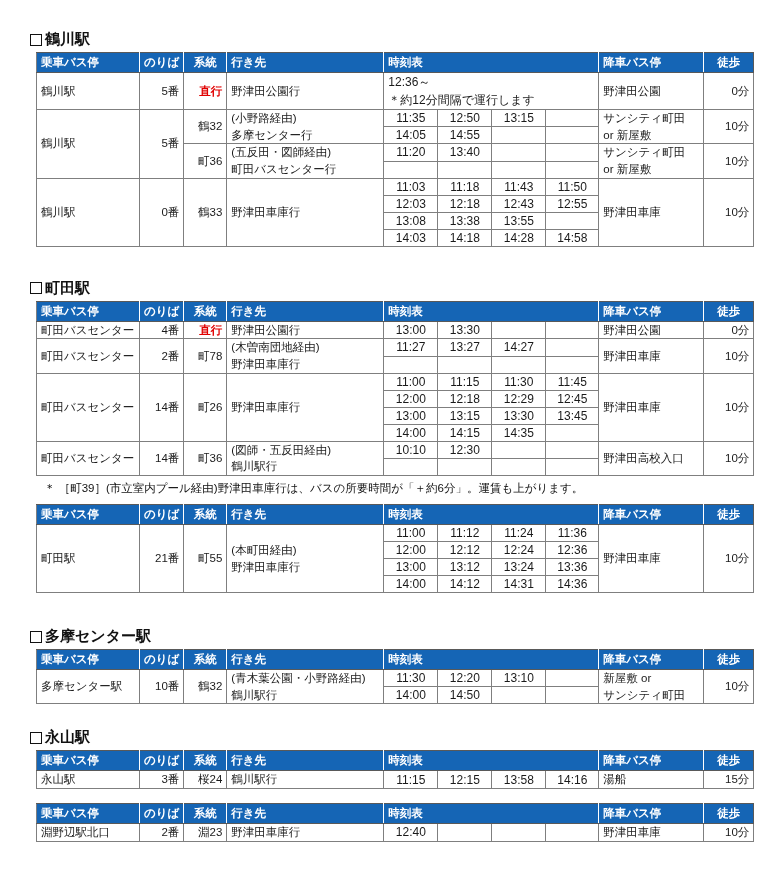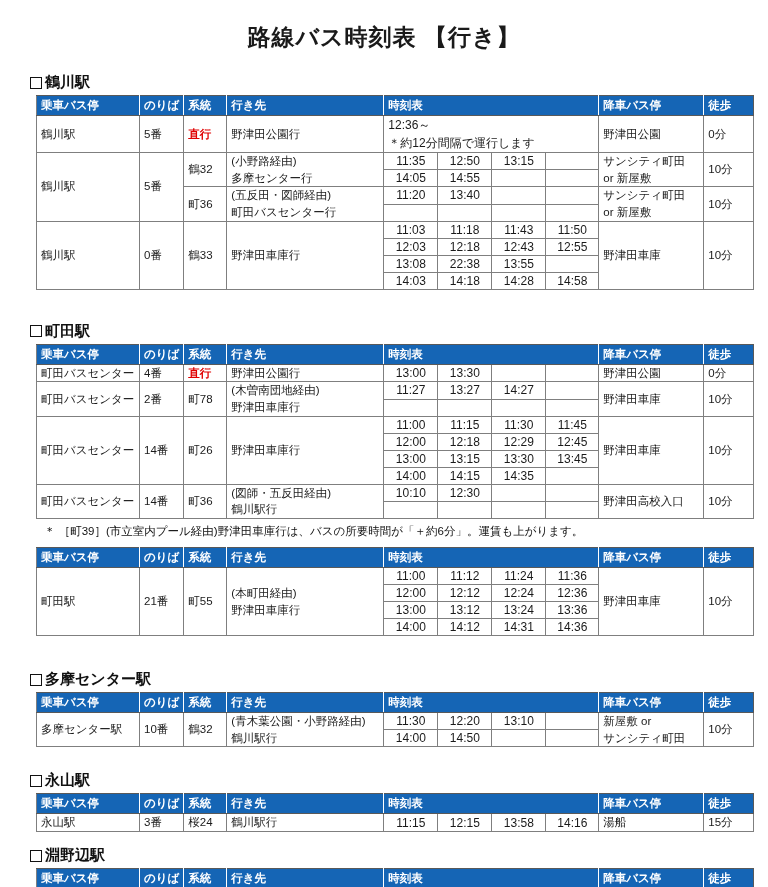--- a/index.html
+++ b/index.html
@@ -43,36 +43,35 @@
     border:1px solid var(--grid);
     padding:0 4px;font-size:11.5px;overflow:hidden;white-space:nowrap;
   }
   .tt thead th{
     background:var(--hdr);color:var(--hdr-text);
     font-weight:bold;height:17px;padding:1px 4px;text-align:left;
     border-right:1px solid #ffffff;border-top:1px solid var(--outer);
     border-bottom:1px solid var(--outer);
   }
   .tt thead th:last-child{border-right:1px solid var(--outer);}
-  .tt thead th.ctr{}
+  .tt thead th.ctr{text-align:center;}
   .time-row{height:17px;}
   .note-row{height:36px;}
   td.c-stop{text-align:left;}
-  td.c-plat,td.c-route,td.c-walk{text-align:left;}
+  td.c-plat,td.c-route,td.c-walk{text-align:right;}
   td.c-route.express{color:var(--red);font-weight:bold;}
   td.c-dest,td.c-alight{text-align:left;line-height:1.45;}
   td.c-time{text-align:center;font-size:12px;}
   td.c-times-text{text-align:left;line-height:1.5;font-size:12px;}
   .footnote{font-size:11.5px;margin:5px 0 8px 14px;color:#111;}
 </style>
 </head>
 <body>
 
 <div class="page">
-  <h1 class="doc-title">路線バス時刻表 【行き】</h1>
   <div id="sections-root">
       <section class="section">
         <div class="section-heading">
           <span class="checkbox-square"></span>
           <span>鶴川駅</span>
         </div>
         <table class="tt">
           <colgroup>
             <col style="width: 103px;">
             <col style="width: 43px;">
@@ -153,21 +152,21 @@
               <td class="c-walk" rowspan="4">10分</td>
             </tr>
             <tr class="time-row">
               <td class="c-time">12:03</td>
               <td class="c-time">12:18</td>
               <td class="c-time">12:43</td>
               <td class="c-time">12:55</td>
             </tr>
             <tr class="time-row">
               <td class="c-time">13:08</td>
-              <td class="c-time">22:38</td>
+              <td class="c-time">13:38</td>
               <td class="c-time">13:55</td>
               <td class="c-time"></td>
             </tr>
             <tr class="time-row">
               <td class="c-time">14:03</td>
               <td class="c-time">14:18</td>
               <td class="c-time">14:28</td>
               <td class="c-time">14:58</td>
             </tr>
           </tbody>
@@ -432,24 +431,20 @@
               <td class="c-time">12:15</td>
               <td class="c-time">13:58</td>
               <td class="c-time">14:16</td>
               <td class="c-alight" rowspan="1">湯船</td>
               <td class="c-walk" rowspan="1">15分</td>
             </tr>
           </tbody>
         </table>
       </section>
       <section class="section">
-        <div class="section-heading">
-          <span class="checkbox-square"></span>
-          <span>淵野辺駅</span>
-        </div>
         <table class="tt">
           <colgroup>
             <col style="width: 103px;">
             <col style="width: 43px;">
             <col style="width: 43px;">
             <col style="width: 157px;">
             <col style="width: 54px;">
             <col style="width: 54px;">
             <col style="width: 54px;">
             <col style="width: 53px;">

